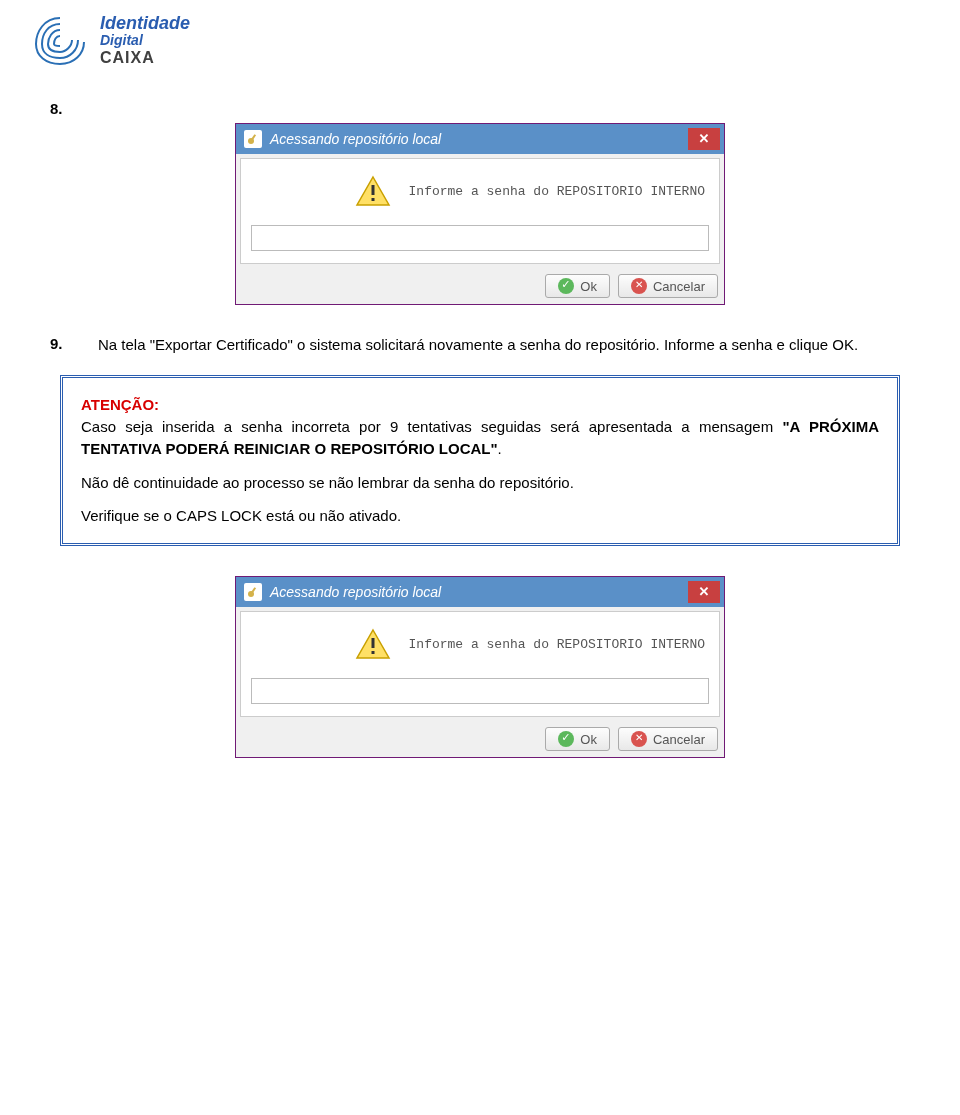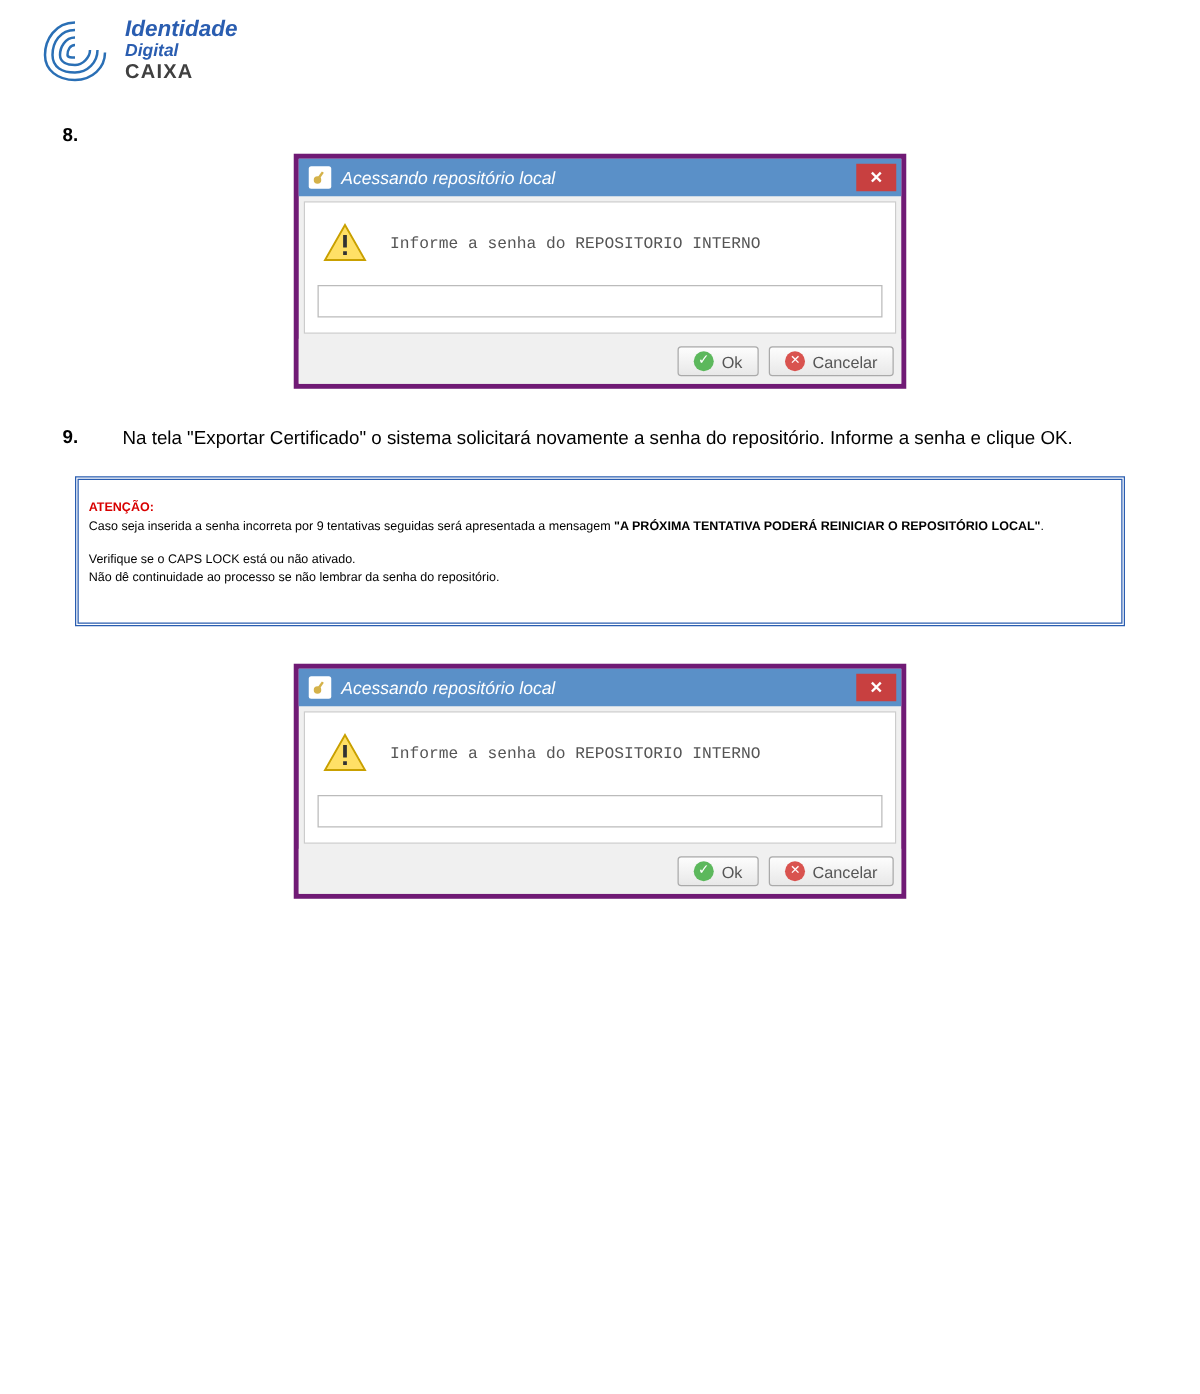--- a/index.html
+++ b/index.html
@@ -39,21 +39,21 @@
     font-size: 15px;
   }
   .step .num { font-weight: bold; min-width: 18px; }
   .step .txt { max-width: 820px; line-height: 1.35; }
   .step .txt b { font-weight: bold; }
 
   
   .dialog-wrap { display: flex; justify-content: center; margin: 6px 0 20px 0; }
   .dialog {
     width: 490px;
-    border: 4px solid #701a75;
+    border: 1px solid #701a75;
     background: #f0f0f0;
     font-size: 13px;
     color: #555;
   }
   .titlebar {
     background: #5a90c8;
     color: #fff;
     display: flex;
     align-items: center;
     padding: 4px 4px 4px 8px;
@@ -79,20 +79,21 @@
     background: #fff;
     margin: 4px;
     border: 1px solid #ccc;
     padding: 12px 10px;
   }
   .prompt-row {
     display: flex;
     align-items: center;
     gap: 18px;
     padding: 4px 4px 18px 4px;
+    justify-content: flex-end;
   }
   .warn-icon {
     width: 36px; height: 32px;
   }
   .prompt-text { font-size: 13px; color: #555; font-family: "Courier New", monospace; }
   .pw-input {
     width: 100%;
     height: 26px;
     border: 1px solid #bbb;
     padding: 2px 6px;
@@ -118,23 +119,23 @@
   }
   .btn .ico { width: 16px; height: 16px; border-radius: 50%; display: inline-block; }
   .ico-ok { background: #5cb85c; position: relative; }
   .ico-ok::after { content: "✓"; color: #fff; font-size: 11px; position: absolute; left: 3px; top: 0; }
   .ico-cancel { background: #d9534f; position: relative; }
   .ico-cancel::after { content: "✕"; color: #fff; font-size: 10px; position: absolute; left: 4px; top: 1px; }
 
   
   .attention-box {
     border: 3px double #2a5db0;
-    padding: 16px 8px;
+    padding: 16px 18px;
     margin: 20px 40px 10px 40px;
-    font-size: 10px;
+    font-size: 15px;
     line-height: 1.45;
     text-align: justify;
   }
   .attention-box .att-title { color: #d80000; font-weight: bold; }
   .attention-box p { margin-bottom: 12px; }
   .attention-box b { font-weight: bold; }
   .red { color: #d80000; font-weight: bold; }
 
   .step9 { margin-top: 30px; }
 </style>
@@ -200,22 +201,22 @@
 <div class="step">
   <span class="num">9.</span>
   <span class="txt">Na tela "Exportar Certificado" o sistema solicitará novamente a senha do repositório. Informe a senha e clique OK.</span>
 </div>
 
 <div class="attention-box">
   <p>
     <span class="att-title">ATENÇÃO:</span><br>
     <span>Caso seja inserida a senha incorreta por 9 tentativas seguidas será apresentada a mensagem </span><b>"A PRÓXIMA TENTATIVA PODERÁ REINICIAR O REPOSITÓRIO LOCAL"</b><span>.</span>
   </p>
+  <p>Não dê continuidade ao processo se não lembrar da senha do repositório.</p>
   <p style="margin-bottom:0;">Verifique se o CAPS LOCK está ou não ativado.</p>
-  <p>Não dê continuidade ao processo se não lembrar da senha do repositório.</p>
 </div>
 
 <div class="dialog-wrap step9">
   <div class="dialog">
     <div class="titlebar">
       <span class="key-icon">
         <svg width="14" height="14" viewBox="0 0 14 14">
             <circle cx="5" cy="9" r="3" fill="#d4b24a"></circle>
             <rect x="6" y="2" width="2" height="6" fill="#d4b24a" transform="rotate(35 7 6)"></rect>
           </svg>

